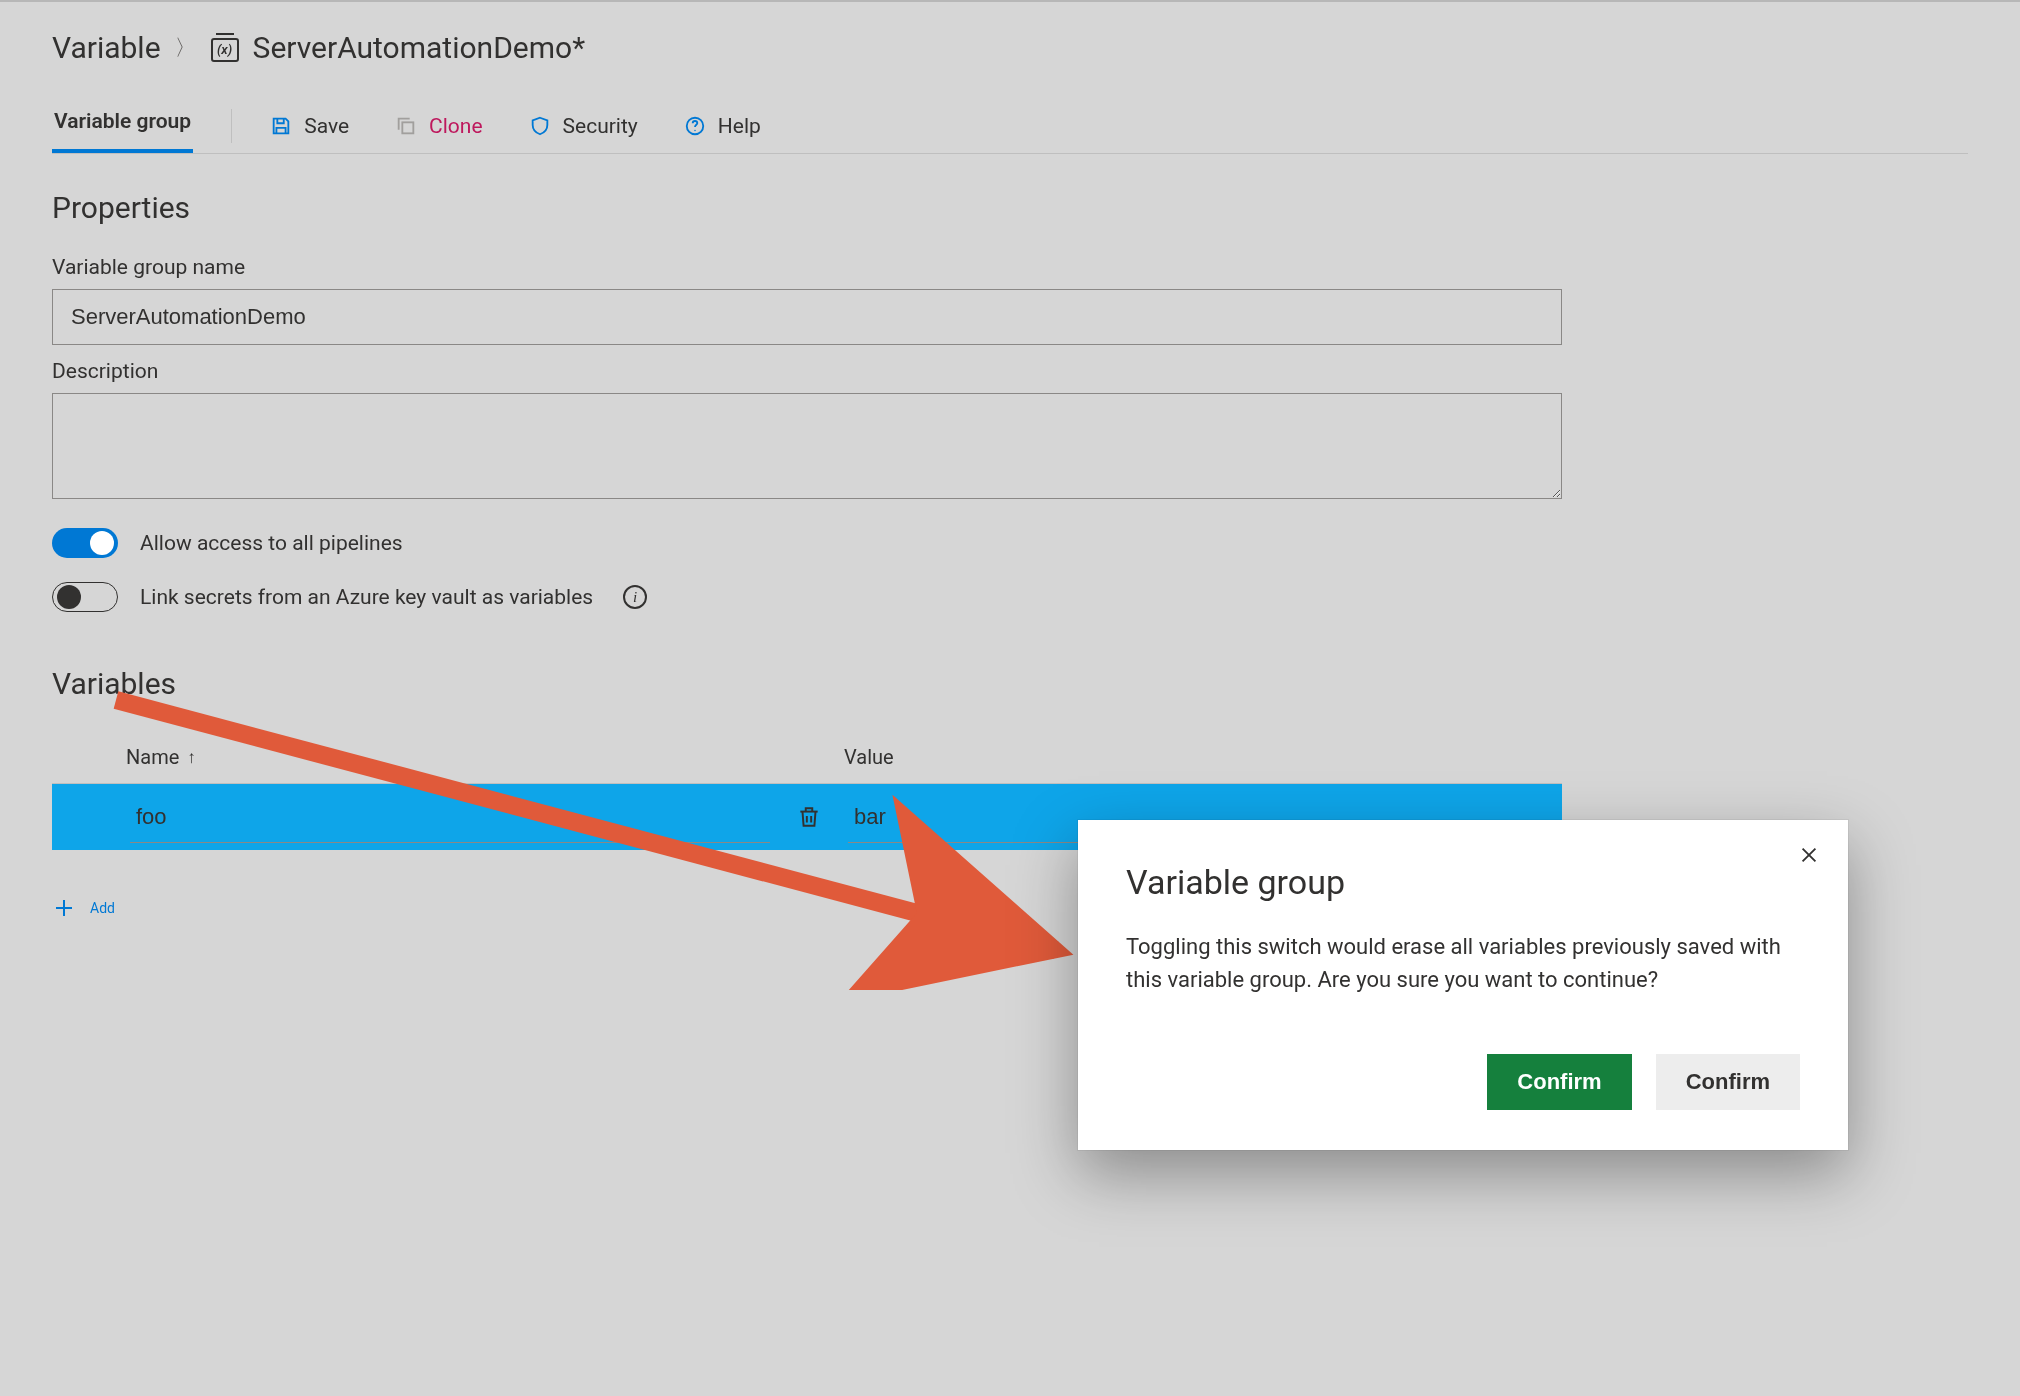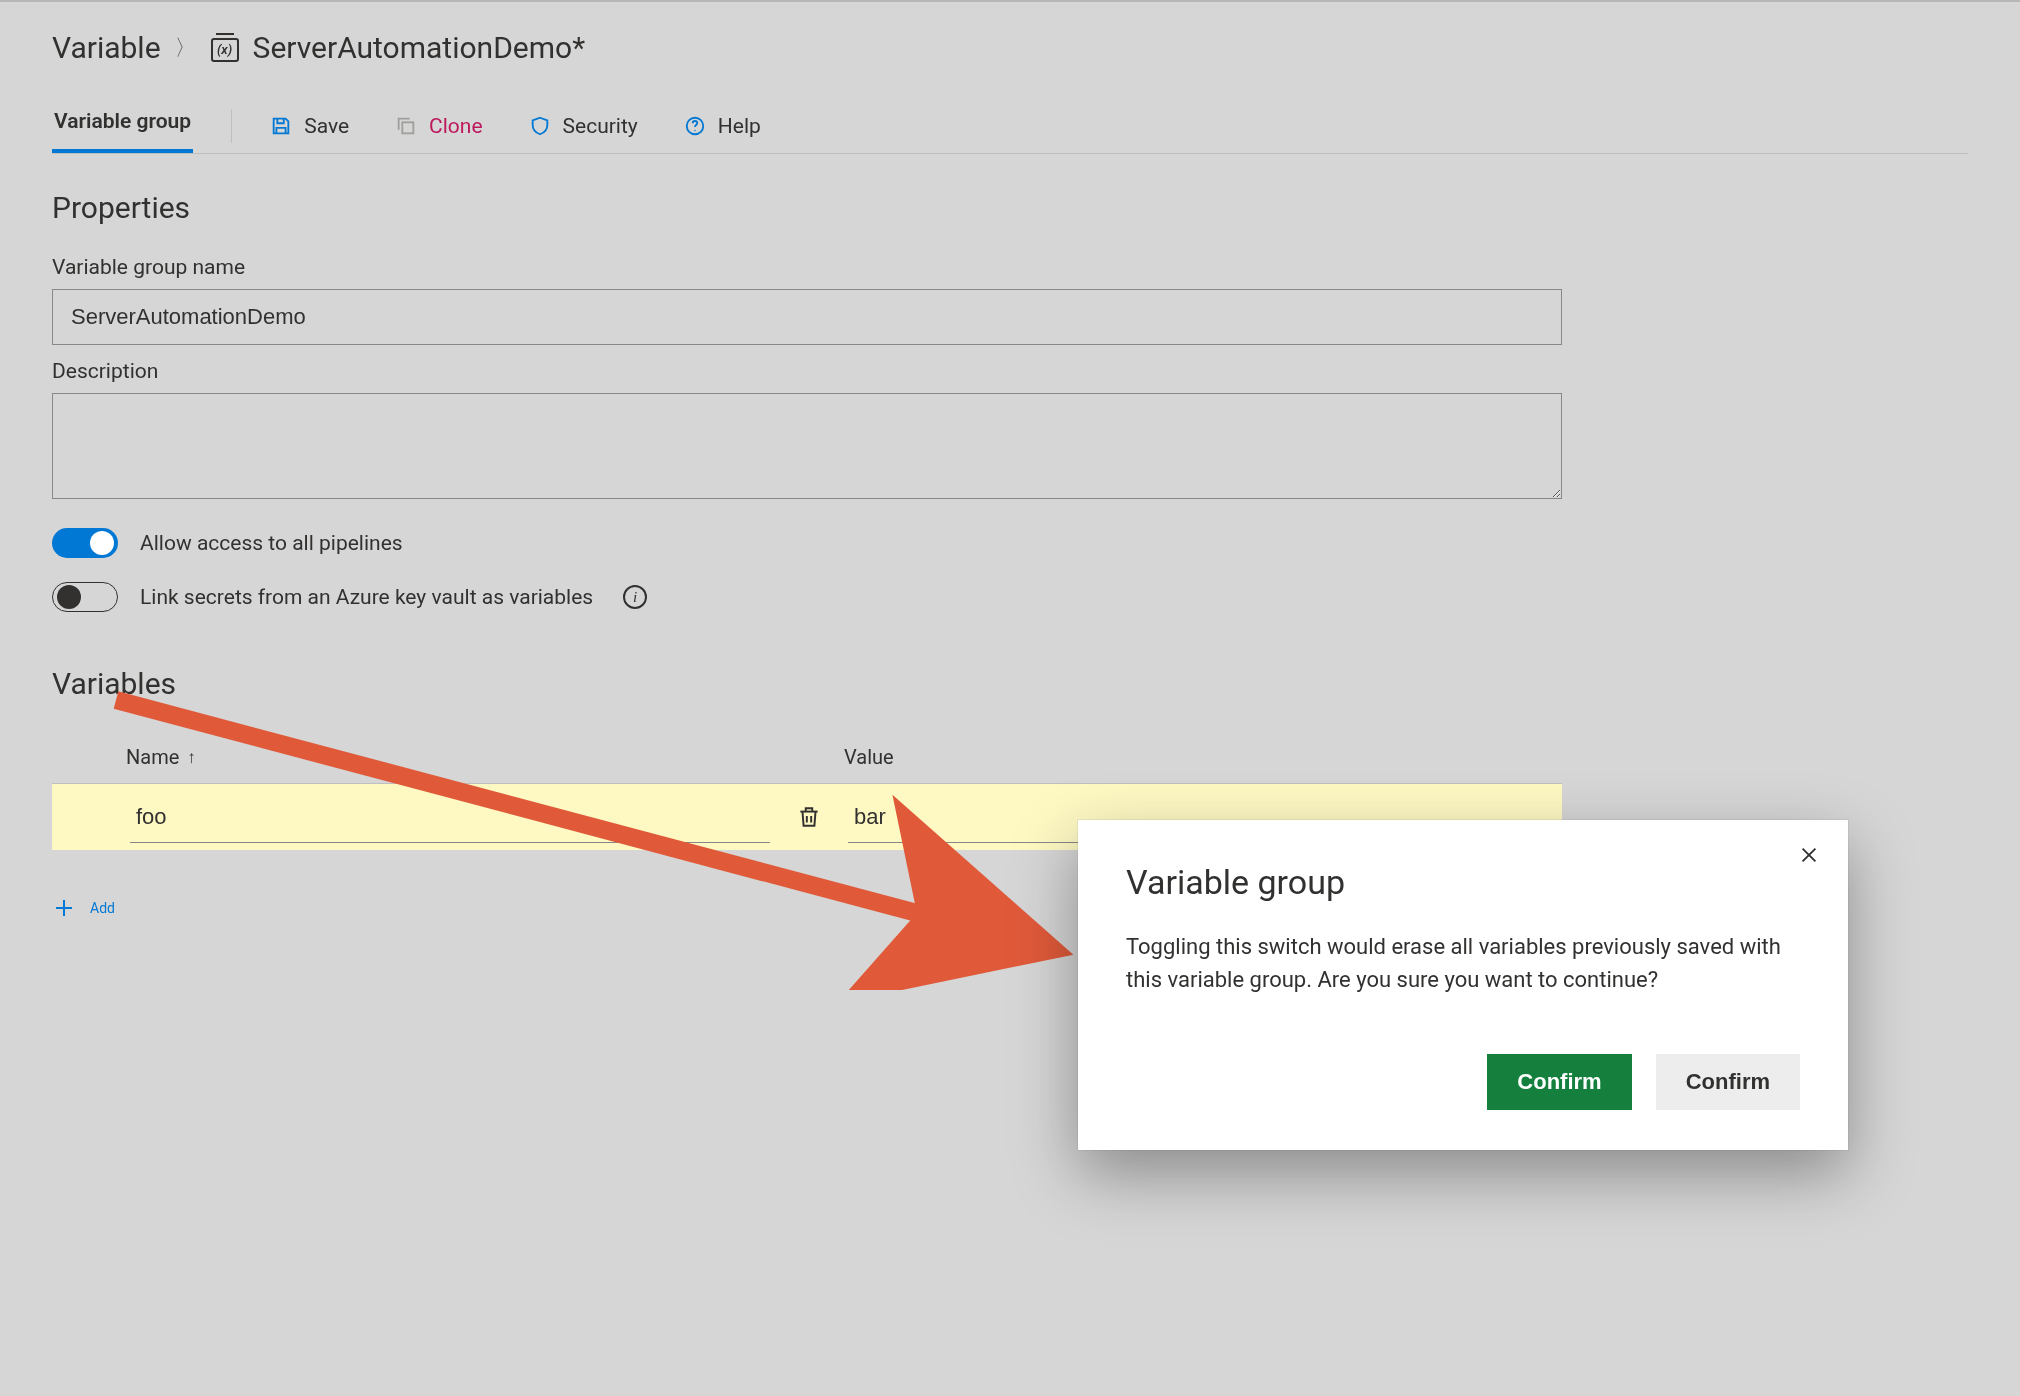--- a/index.html
+++ b/index.html
@@ -129,21 +129,21 @@
     border-bottom: 1px solid #bfbfbf;
     font-size: 20px; color:#323130;
   }
   .vars-head .col { display:flex; align-items:center; gap:8px; }
   .sort-arrow { font-size:17px; }
   .vars-row {
     display:grid;
     grid-template-columns: 74px 1fr 70px 1fr 70px;
     max-width: 1510px;
     align-items:center;
-    background:#fef9c3;
+    background:#0ea5e9;
     height: 66px;
   }
   .cell-input-wrap { padding: 0 4px; }
   .cell-input {
     width:100%; height:52px; border:none; border-bottom:1px solid #8a8886;
     background:transparent; font-size:22px; padding:4px 6px; color:#323130;
   }
   .trash-btn, .lock-btn {
     display:flex; align-items:center; justify-content:center;
     cursor:pointer; color:#323130;

